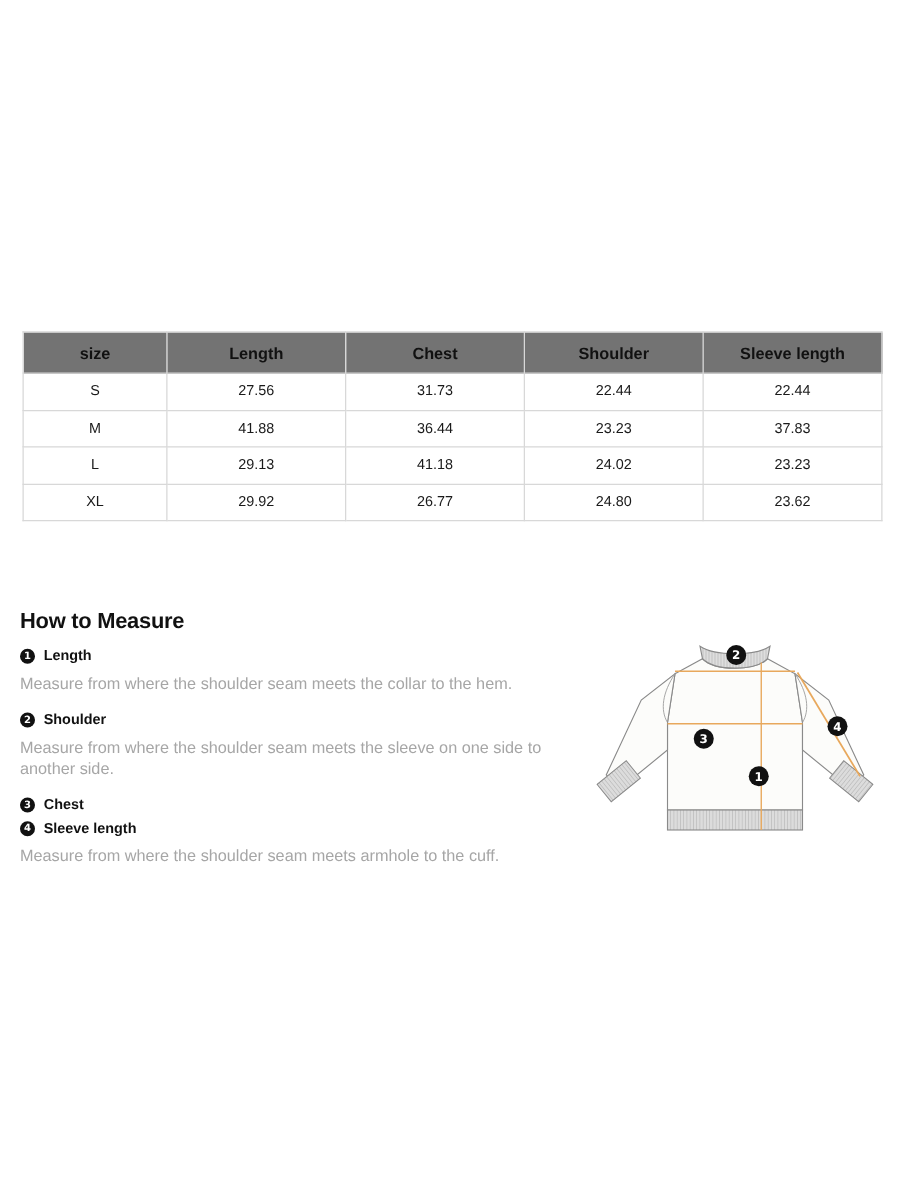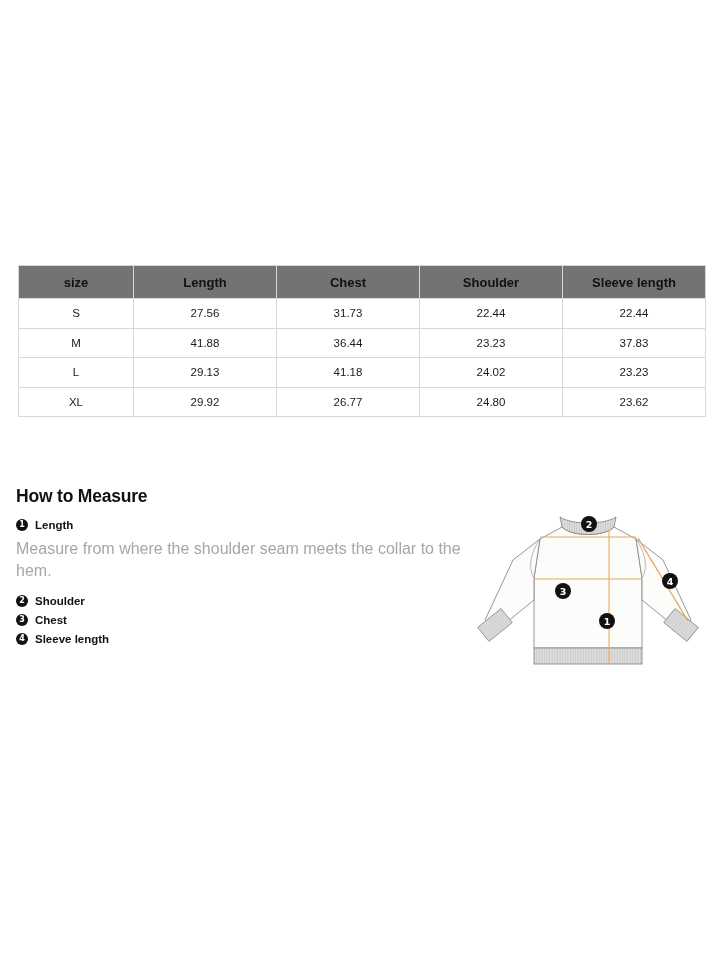--- a/index.html
+++ b/index.html
@@ -86,21 +86,21 @@
     font-weight: bold;
     flex: 0 0 auto;
     font-family: "DejaVu Sans", sans-serif;
   }
   .measure-item-label {
     font-size: 11.5px;
     font-weight: bold;
     color: #111111;
   }
   .measure-item-desc {
-    font-size: 16px;
+    font-size: 13px;
     color: #a6a6a6;
     margin: 0 0 14px 0;
     line-height: 1.35;
   }
 
   
   .garment-figure {
     position: absolute;
     left: 466px;
     top: 508px;
@@ -172,34 +172,36 @@
       <span class="measure-item-label">Length</span>
     </div>
     <p class="measure-item-desc">Measure from where the shoulder seam meets the collar to the hem.</p>
   </div>
 
   <div class="measure-item">
     <div class="measure-item-head">
       <span class="badge">2</span>
       <span class="measure-item-label">Shoulder</span>
     </div>
+    <p class="measure-item-desc">Measure from where the shoulder seam meets the sleeve on one side to another side.</p>
   </div>
 
   <div class="measure-item">
     <div class="measure-item-head">
       <span class="badge">3</span>
       <span class="measure-item-label">Chest</span>
     </div>
   </div>
 
   <div class="measure-item">
     <div class="measure-item-head">
       <span class="badge">4</span>
       <span class="measure-item-label">Sleeve length</span>
     </div>
+    <p class="measure-item-desc">Measure from where the shoulder seam meets armhole to the cuff.</p>
   </div>
 </div>
 
 <div class="garment-figure">
   <svg width="244" height="175" viewBox="0 0 244 175" xmlns="http://www.w3.org/2000/svg">
     <defs>
       <pattern id="ribV" width="2.6" height="6" patternUnits="userSpaceOnUse">
         <rect width="2.6" height="6" fill="#dcdcdc"></rect>
         <line x1="0.3" y1="0" x2="0.3" y2="6" stroke="#b3b3b3" stroke-width="0.5"></line>
       </pattern>

